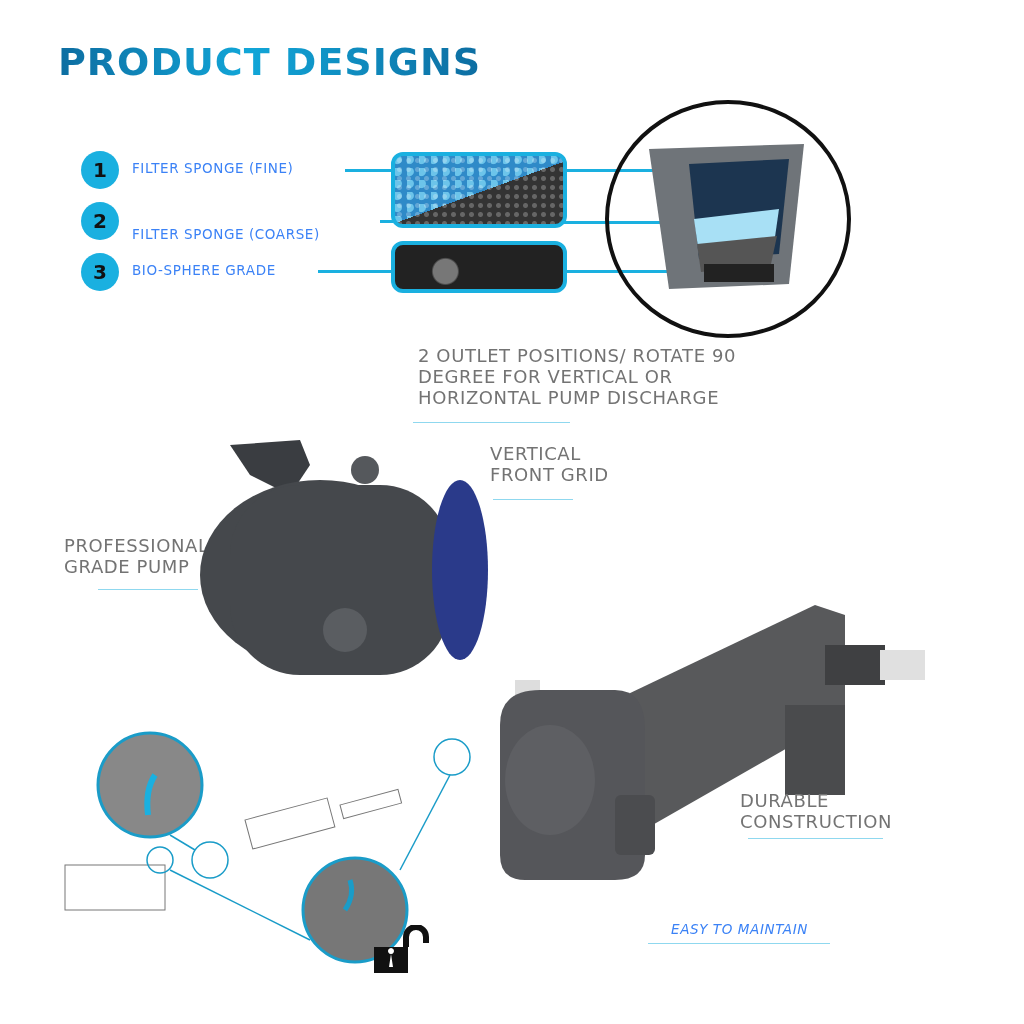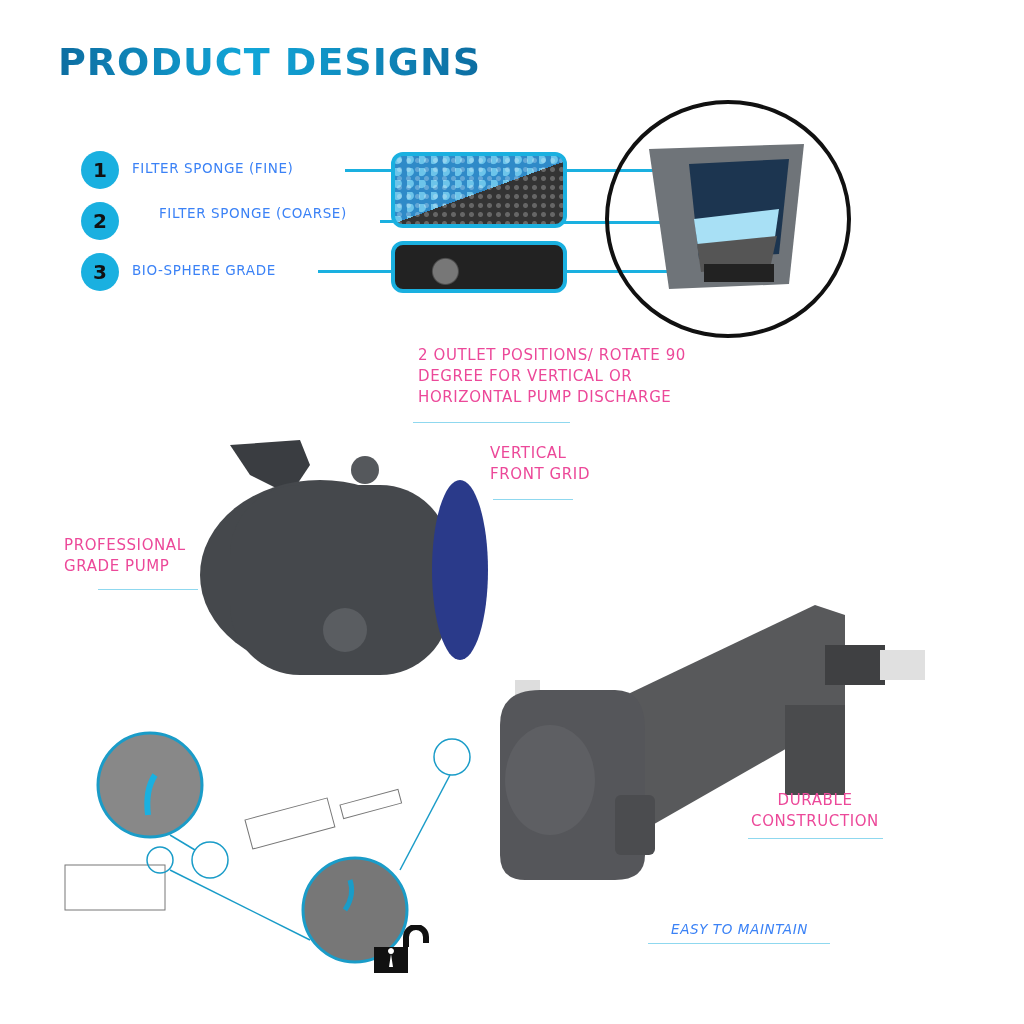--- a/index.html
+++ b/index.html
@@ -6,22 +6,22 @@
   body { width:1024px; height:1024px; position:relative; overflow:hidden;
          font-family:"DejaVu Sans", "Liberation Sans", sans-serif; color:#333; }
   .abs { position:absolute; }
   .title { left:58px; top:40px; font-size:38px; font-weight:bold; letter-spacing:1px;
            background:linear-gradient(90deg,#0d6da1 0%,#11a6d8 45%,#0d6da1 100%);
            -webkit-background-clip:text; background-clip:text; color:transparent; }
   .badge { width:38px; height:38px; border-radius:50%; background:#1ab0e0;
            color:#111; font-weight:bold; font-size:20px; display:flex;
            align-items:center; justify-content:center; }
   .lbl { font-size:13.5px; color:#3b82f6; letter-spacing:0.6px; white-space:nowrap; }
-  .mlbl { font-size:15px; color:#ec4899; letter-spacing:0.6px; line-height:21px; white-space:pre-line; }
-  .right { text-align:center; }
+  .mlbl { font-size:18px; color:#737373; letter-spacing:0.6px; line-height:21px; white-space:pre-line; }
+  .right { text-align:left; }
   .line { background:#1ab0e0; height:3px; }
   .thin { background:#8fd8ef; height:1px; }
   .swatch { border:4px solid #1ab0e0; border-radius:12px; overflow:hidden; }
   .sponge { left:391px; top:152px; width:168px; height:68px;
             background:
               linear-gradient(160deg, transparent 52%, #333 52%),
               radial-gradient(circle at 20% 30%, #6cc4ea 0 4px, transparent 5px),
               #2f8ac8;
             background-size:100% 100%, 12px 12px, 100% 100%; }
   .sponge::after { content:""; position:absolute; inset:0;
@@ -33,21 +33,21 @@
   .circle { left:605px; top:100px; width:238px; height:230px; border:4px solid #111; border-radius:50%; }
 </style>
 </head>
 <body>
 
 <div class="abs title">PRODUCT DESIGNS</div>
 
 <div class="abs badge" style="left:81px;top:151px;">1</div>
 <div class="abs lbl" style="left:132px;top:160px;">FILTER SPONGE (FINE)</div>
 <div class="abs badge" style="left:81px;top:202px;">2</div>
-<div class="abs lbl" style="left:132px;top:205px;margin-left:27px;">FILTER SPONGE (COARSE)</div>
+<div class="abs lbl" style="left:132px;top:226px;">FILTER SPONGE (COARSE)</div>
 <div class="abs badge" style="left:81px;top:253px;">3</div>
 <div class="abs lbl" style="left:132px;top:262px;">BIO-SPHERE GRADE</div>
 
 <div class="abs line" style="left:345px;top:169px;width:48px;"></div>
 <div class="abs line" style="left:380px;top:220px;width:13px;"></div>
 <div class="abs line" style="left:318px;top:270px;width:73px;"></div>
 <div class="abs line" style="left:563px;top:169px;width:135px;"></div>
 <div class="abs line" style="left:563px;top:221px;width:135px;"></div>
 <div class="abs line" style="left:563px;top:270px;width:140px;"></div>
 

